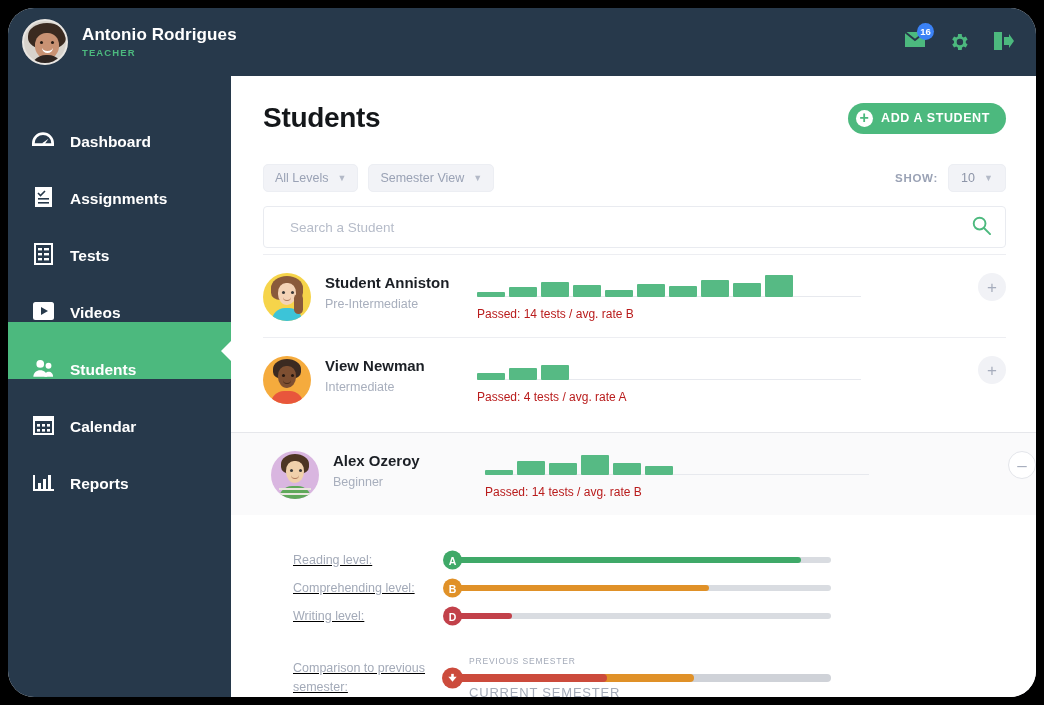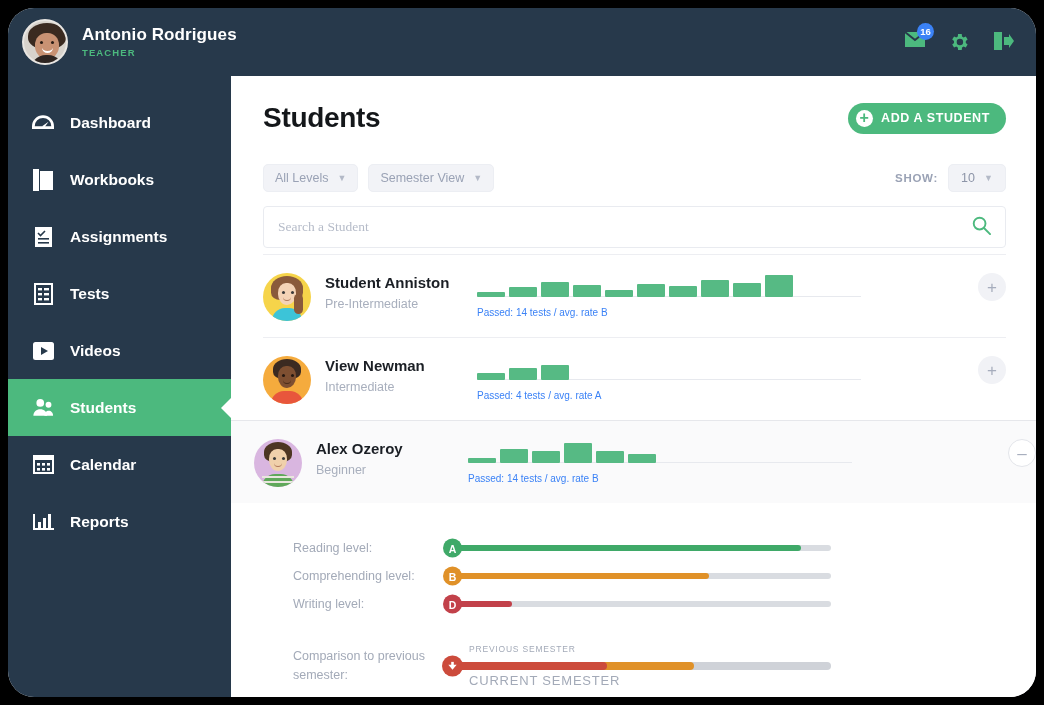--- a/index.html
+++ b/index.html
@@ -82,21 +82,21 @@
   .sidebar {
     width: 223px;
     flex: 0 0 223px;
     background: #27394b;
     padding-top: 18px;
     position: relative;
   }
   .nav-item {
     height: 57px;
     display: flex;
-    align-items: center;
+    align-items: flex-end;
     padding-left: 24px;
     color: #ffffff;
     font-size: 15.5px;
     font-weight: bold;
     cursor: pointer;
     position: relative;
   }
   .nav-item .nico {
     width: 22px; height: 22px; margin-right: 16px;
     display: flex; align-items: center; justify-content: center;
@@ -179,38 +179,39 @@
     border-radius: 4px;
     display: flex; align-items: center;
     padding: 0 14px;
     background: #fff;
   }
   .search-box input {
     flex: 1 1 auto;
     border: none; outline: none;
     font-size: 13.5px;
     color: #8d95a8;
-    font-family: Liberation Serif, serif;
+    font-family: Liberation Sans, sans-serif;
     background: transparent;
+    margin-left: 12px;
   }
   .search-box input::placeholder { color: #b6bcc9; }
 
   
   .student-list { margin-top: 6px; }
   .student-row {
     border-top: 1px solid #edeef2;
     padding: 16px 0 16px 0;
     display: flex;
     align-items: flex-start;
     position: relative;
   }
   .student-row.expanded {
     background: #fafafb;
-    margin: 0 -30px 0 -32px;
-    padding-left: 23px;
+    margin: 12px -30px 0 -32px;
+    padding-left: 40px;
     padding-right: 30px;
     border-top: 1px solid #e6e7eb;
   }
   .avatar {
     width: 48px; height: 48px; border-radius: 50%;
     overflow: hidden; position: relative; flex: 0 0 48px;
     margin-top: 2px;
   }
   .av-hair { position:absolute; border-radius: 50% 50% 40% 40%; }
   .av-face { position:absolute; border-radius: 46% 46% 52% 52%; }
@@ -229,21 +230,21 @@
     position: relative;
     width: 384px;
     max-width: 100%;
   }
   .bars::after {
     content: "";
     position: absolute; left: 0; bottom: 0; right: 0;
     height: 1px; background: #e7e9ee;
   }
   .bar { width: 28px; margin-right: 4px; background: #56ba84; position: relative; z-index: 1; border-radius: 1px; }
-  .s-sub { font-size: 10px; color: #3b82f6; margin-top: 10px; }
+  .s-sub { font-size: 12px; color: #b91c1c; margin-top: 10px; }
 
   .toggle-btn {
     position: absolute; right: 0; top: 18px;
     width: 28px; height: 28px; border-radius: 50%;
     background: #f1f2f6;
     display: flex; align-items: center; justify-content: center;
     color: #a6adbd; font-size: 17px; line-height: 1;
     cursor: pointer; border: 1px solid transparent;
     font-family: "Liberation Sans", sans-serif;
   }
@@ -336,29 +337,20 @@
       <div class="nav-item">
         <span class="nico">
           <svg width="22" height="16" viewBox="0 0 24 17">
               <path fill="#fff" d="M12 0A12 12 0 000 12v3h24v-3A12 12 0 0012 0zm0 3a9 9 0 019 9H3a9 9 0 019-9z"></path>
               <path fill="#fff" d="M11 12l7-5-4.5 6.5z"></path>
             </svg>
         </span>
         <span>Dashboard</span>
       </div>
 
-      <div class="nav-item">
-        <span class="nico">
-          <svg width="20" height="22" viewBox="0 0 20 22">
-              <rect x="0" y="0" width="6" height="22" fill="#fff"></rect>
-              <rect x="7" y="2" width="13" height="19" fill="#fff"></rect>
-            </svg>
-        </span>
-        <span>Workbooks</span>
-      </div>
 
       <div class="nav-item">
         <span class="nico">
           <svg width="19" height="22" viewBox="0 0 19 22">
               <rect x="1" y="1" width="17" height="20" fill="#fff"></rect>
               <path d="M4 7l2.5 2.5L11 5" fill="none" stroke="#27394b" stroke-width="1.6"></path>
               <rect x="4" y="12" width="11" height="1.6" fill="#27394b"></rect>
               <rect x="4" y="16" width="11" height="1.6" fill="#27394b"></rect>
             </svg>
         </span>
@@ -550,21 +542,21 @@
                 <div class="bar" style="height: 14.1818px;"></div>
                 <div class="bar" style="height: 12px;"></div>
                 <div class="bar" style="height: 19.6364px;"></div>
                 <div class="bar" style="height: 12px;"></div>
                 <div class="bar" style="height: 8.72727px;"></div>
               </div>
             <div class="s-sub">Passed: 14 tests / avg. rate B</div>
           </div>
           <div class="toggle-btn">–</div>
 
-          <div class="detail" style="position:absolute;left:0;top:92px;width:100%;">
+          <div class="detail" style="position:absolute;left:0;top:92px;width:100%;text-decoration:underline;">
 
             <div class="skill-row">
               <div class="skill-label">Reading level:</div>
               <div class="skill-track">
                 <div class="skill-fill" style="width: 92%; background: rgb(63, 169, 104);"></div>
                 <div class="skill-badge" style="background: rgb(63, 169, 104);">A</div>
               </div>
             </div>
 
             <div class="skill-row">

